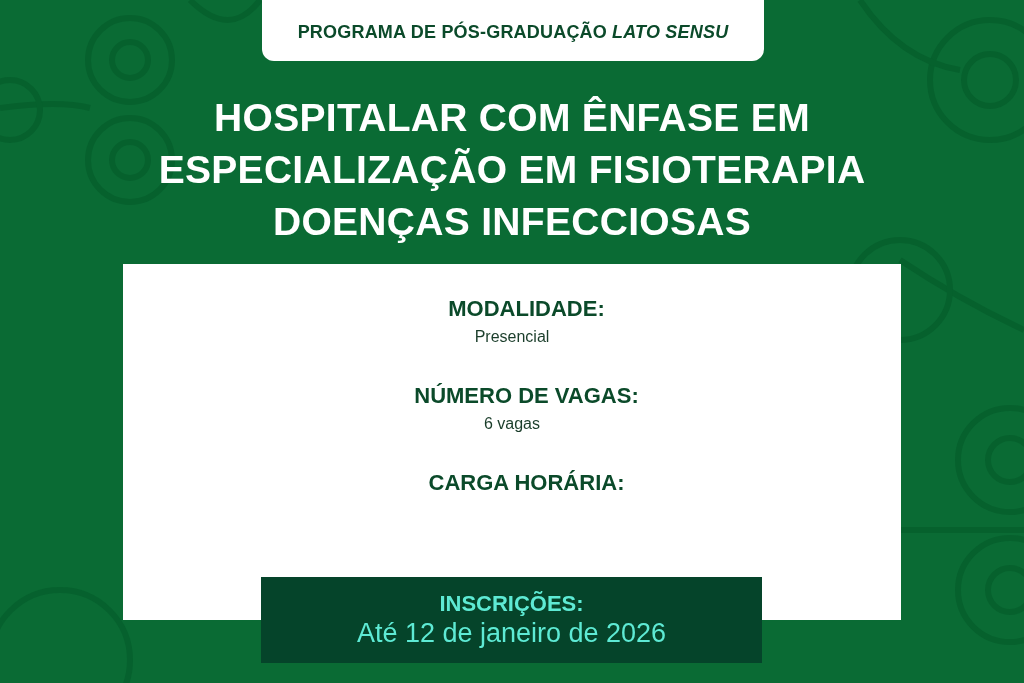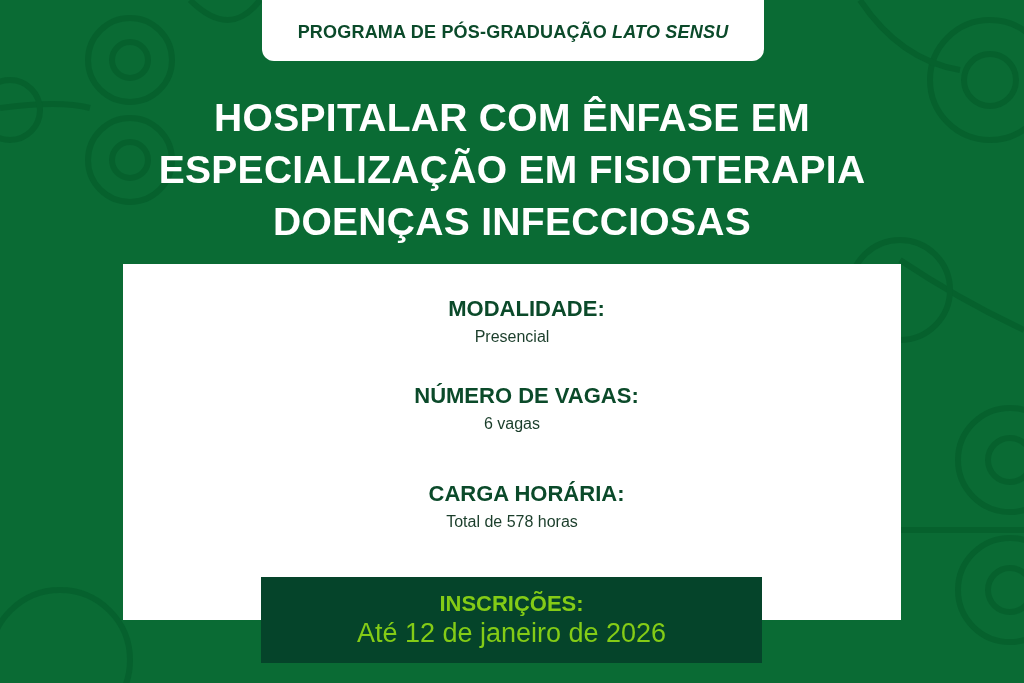--- a/index.html
+++ b/index.html
@@ -27,21 +27,21 @@
   .title div { white-space: nowrap; }
   .card {
     position: absolute; left: 123px; top: 264px; width: 778px; height: 356px;
     background: #ffffff;
   }
   .info { position: absolute; left: 0; right: 0; text-align: center; color: #0b4a2a; }
   .info .label { font-weight: 700; font-size: 22px; line-height: 28px; padding-left: 29px; }
   .info .value { font-size: 16px; line-height: 28px; color: #1a3d2a; }
   .reg {
     position: absolute; left: 261px; top: 577px; width: 501px; height: 86px;
-    background: #05442a; text-align: center; color: #84cc16;
+    background: #05442a; text-align: center; color: #5eead4;
   }
   .reg .label { font-weight: 700; font-size: 22px; line-height: 28px; margin-top: 13px; }
   .reg .value { font-size: 27px; line-height: 30px; }
 </style>
 </head>
 <body>
 
 <svg class="bg-pattern" width="1024" height="683" viewBox="0 0 1024 683">
   <g fill="none" stroke="#06602d" stroke-width="6" opacity="0.9">
     <circle cx="130" cy="60" r="42"></circle>
@@ -78,22 +78,21 @@
 
 <div class="card">
   <div class="info" style="top:31px;">
     <div class="label">MODALIDADE:</div>
     <div class="value">Presencial</div>
   </div>
   <div class="info" style="top:118px;">
     <div class="label">NÚMERO DE VAGAS:</div>
     <div class="value">6 vagas</div>
   </div>
-  <div class="info" style="top:216px;">
+  <div class="info" style="top:205px;">
     <div class="label">CARGA HORÁRIA:</div>
-    <div class="value">Total de 578 horas</div>
   </div>
 </div>
 
 <div class="reg">
   <div class="label">INSCRIÇÕES:</div>
   <div class="value">Até 12 de janeiro de 2026</div>
 </div>
 
 </body></html>

